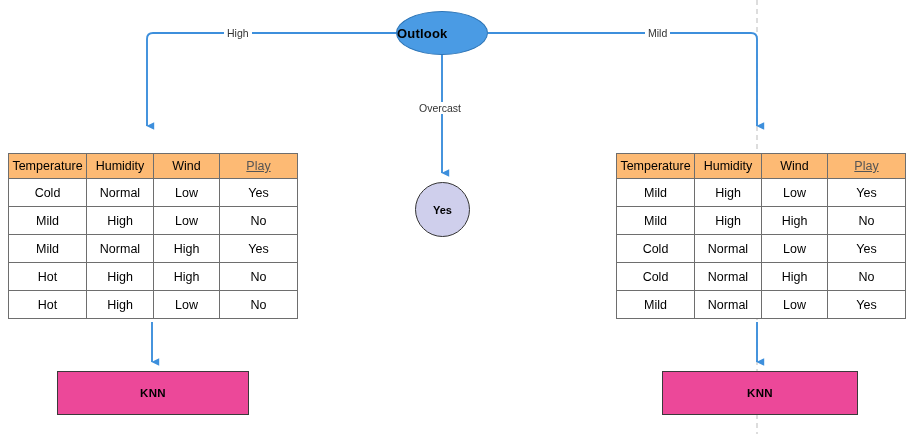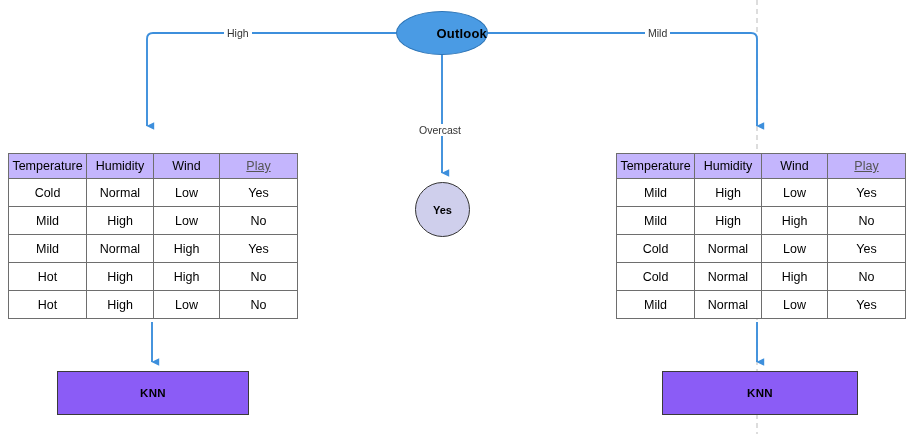--- a/index.html
+++ b/index.html
@@ -36,21 +36,21 @@
     left: 396px;
     top: 11px;
     width: 92px;
     height: 44px;
     border-radius: 50%;
     background: #4A9BE4;
     border: 1.4px solid #2E75B6;
     box-sizing: border-box;
     display: flex;
     align-items: center;
-    justify-content: flex-end;
+    justify-content: flex-start;
     font-size: 13px;
     font-weight: bold;
     color: #000000;
     letter-spacing: .2px;
   }
 
   
   .node-circle {
     position: absolute;
     left: 415px;
@@ -74,21 +74,21 @@
     position: absolute;
     font-size: 10.5px;
     color: #333333;
     background: #ffffff;
     padding: 0 3px;
     white-space: nowrap;
     line-height: 12px;
   }
   #label-sunny  { left: 224px; top: 27px; }
   #label-rain   { left: 645px; top: 27px; }
-  #label-overcast { left: 416px; top: 102px; margin-top: 22px; }
+  #label-overcast { left: 416px; top: 102px; }
 
   
   .data-table {
     position: absolute;
     border-collapse: collapse;
     table-layout: fixed;
     background: #ffffff;
     border: 1px solid #6E6E6E;
   }
   #table-sunny { left: 8px;   top: 153px; width: 289px; }
@@ -100,37 +100,37 @@
     height: 28px;
     text-align: center;
     font-size: 12.5px;
     font-weight: normal;
     color: #000000;
     padding: 0;
     box-sizing: border-box;
     overflow: hidden;
   }
   .data-table thead th {
-    background: #c4b5fd;
+    background: #fdba74;
     border-color: #6E6E6E;
     height: 25px;
   }
   .data-table thead th.col-play {
     color: #555555;
     text-decoration: underline;
   }
   .data-table col.c1 { width: 78px; }
   .data-table col.c2 { width: 67px; }
   .data-table col.c3 { width: 66px; }
   .data-table col.c4 { width: 78px; }
 
   
   .box-terminal {
     position: absolute;
-    background: #8b5cf6;
+    background: #ec4899;
     border: 1.6px solid #3A3A3A;
     box-sizing: border-box;
     display: flex;
     align-items: center;
     justify-content: center;
     font-size: 11.5px;
     font-weight: bold;
     color: #000000;
     letter-spacing: .3px;
   }

